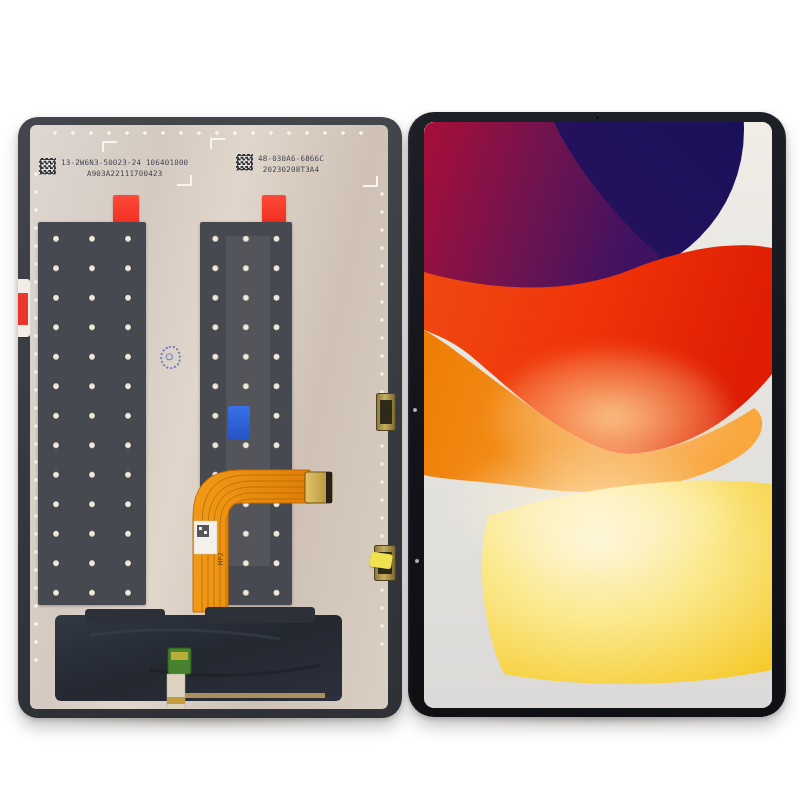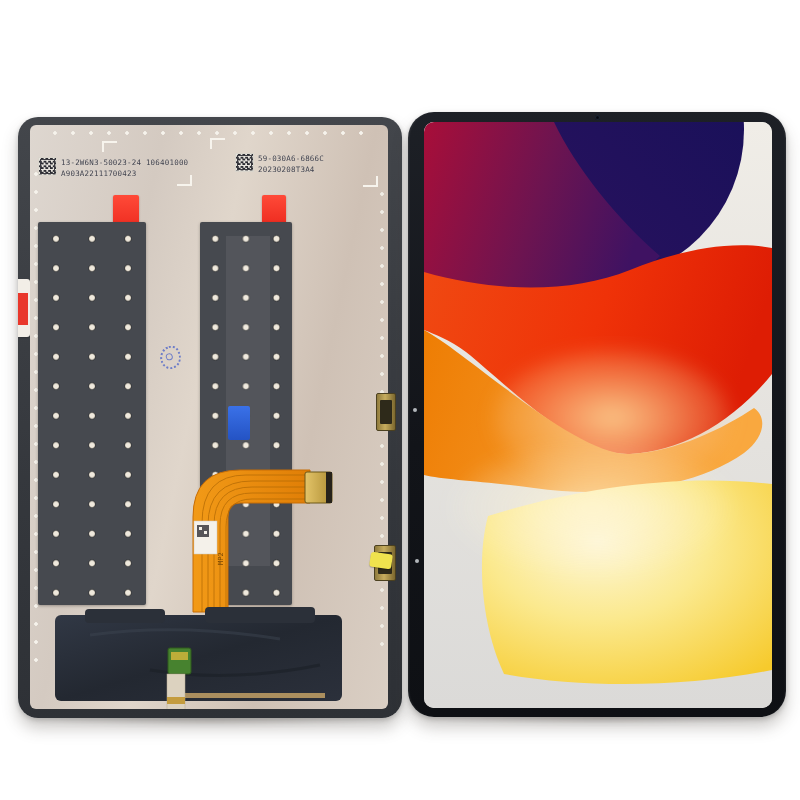--- a/index.html
+++ b/index.html
@@ -1,17 +1,17 @@
 <!DOCTYPE html>
 <html><head>
 <meta charset="utf-8">
 <style>
   html,body{margin:0;padding:0;background:#fff;}
   #stage{position:relative;width:800px;height:800px;background:#fff;overflow:hidden;
-         font-family:"DejaVu Sans Mono","Liberation Mono",monospace;}
+         font-family:"DejaVu Sans Mono","Liberation Mono",monospace;text-align:center;}
   
   .panel-left{position:absolute;left:18px;top:117px;width:384px;height:601px;
     background:linear-gradient(180deg,#43464b,#35383d 60%,#2e3136);border-radius:20px;
     box-shadow:0 10px 16px rgba(70,62,55,.28),0 2px 5px rgba(0,0,0,.18);}
   .silver{position:absolute;left:12px;top:8px;width:358px;height:584px;border-radius:6px;
     background:linear-gradient(102deg,#ded7d0 0%,#d4cac1 28%,#e0d6cb 46%,#cfc1b5 72%,#dacfc4 100%);
     overflow:visible;}
   .edge-dots-top{position:absolute;left:16px;right:16px;top:4px;height:8px;
     background-image:radial-gradient(circle,#f6f3ec 0 1.5px,transparent 2.1px);
     background-size:18px 8px;}
@@ -90,21 +90,21 @@
       <div class="cmark tl" style="left:180px;top:13px;"></div>
       <div class="cmark br" style="left:333px;top:51px;"></div>
 
       <div class="serial-label" style="left:8px;top:32px;">
         <div class="dmx"></div>
         <div class="serial-text"><div>13-2W6N3-50023-24 106401000</div><div>A903A22111700423</div></div>
       </div>
 
       <div class="serial-label" style="left:205px;top:28px;">
         <div class="dmx"></div>
-        <div class="serial-text"><div>59-030A6-6866C</div><div>20230208T3A4</div></div>
+        <div class="serial-text"><div>48-030A6-6866C</div><div>20230208T3A4</div></div>
       </div>
 
       <div class="red-tab" style="left:83px;top:70px;width:26px;height:33px;"></div>
       <div class="red-tab" style="left:232px;top:70px;width:24px;height:29px;"></div>
 
       <div class="strip strip1"></div>
       <div class="strip strip2">
         <div class="tape-sheen"></div>
         <div class="blue-tab"></div>
       </div>

